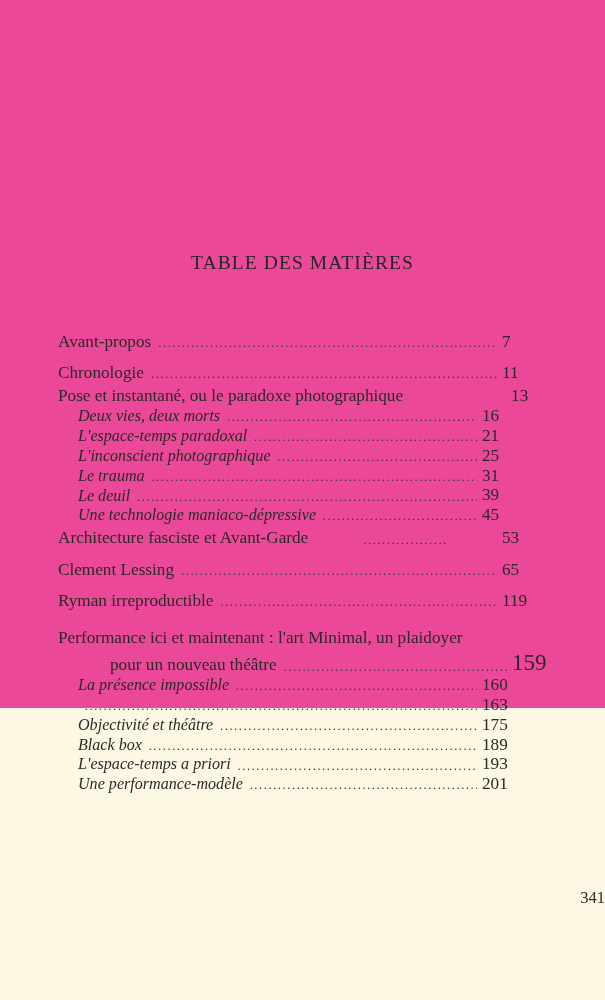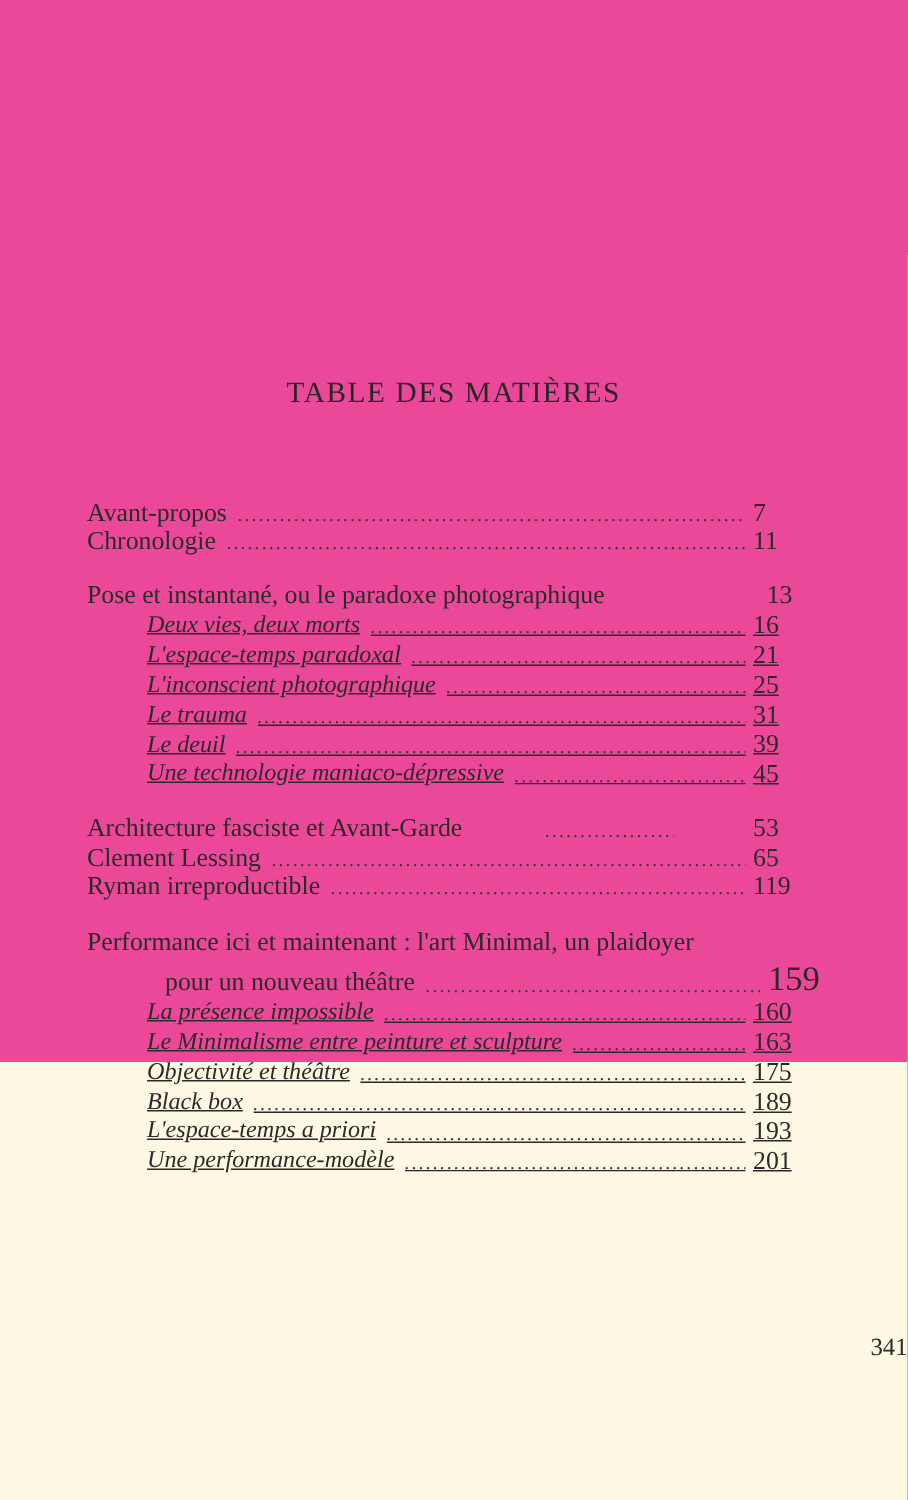--- a/index.html
+++ b/index.html
@@ -73,43 +73,42 @@
     flex: 0 0 auto;
     width: 36px;
     text-align: left;
     white-space: nowrap;
   }
 
   
   .level1 {
     font-size: 17.2px;
     font-style: normal;
-    margin-top: 2px;
+    margin-top: 14px;
   }
   .level1:first-child {
     margin-top: 0;
   }
   .level1 .pagenum {
     font-size: 17.2px;
   }
 
   
   .group {
-    margin-top: 19px;
+    margin-top: 6px;
     gap: 48px;
   }
 
   
   .level2 {
     font-size: 16.1px;
     font-style: italic;
-    margin-left: 40px;
+    margin-left: 20px;
     width: 440px;
     margin-top: 2.6px;
-    text-decoration: underline;
   }
   .level2 .pagenum {
     font-style: normal;
     font-size: 17.2px;
   }
 
   
   .title-wrap-first {
     font-size: 17.2px;
     white-space: nowrap;
@@ -218,21 +217,20 @@
       <span class="leader">...........................................................................................................</span>
       <span class="pagenum">159</span>
     </div>
 
     <div class="entry level2">
       <span class="label">La présence impossible</span>
       <span class="leader">...........................................................................................................</span>
       <span class="pagenum">160</span>
     </div>
     <div class="entry level2">
-      <span class="label">Le Minimalisme entre peinture et sculpture</span>
       <span class="leader">...........................................................................................................</span>
       <span class="pagenum">163</span>
     </div>
     <div class="entry level2">
       <span class="label">Objectivité et théâtre</span>
       <span class="leader">...........................................................................................................</span>
       <span class="pagenum">175</span>
     </div>
     <div class="entry level2">
       <span class="label">Black box</span>

